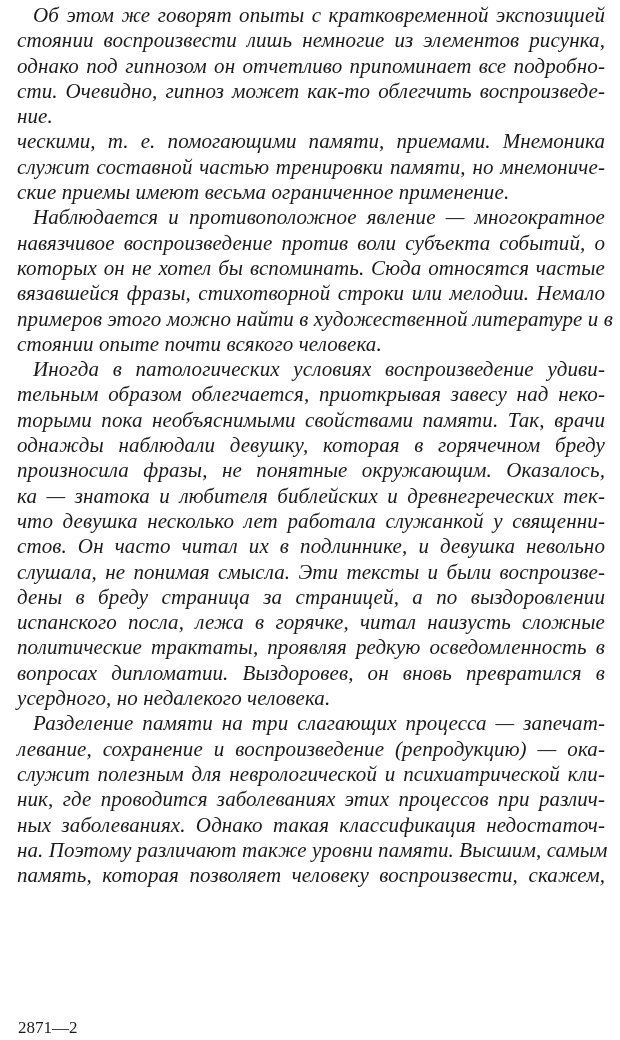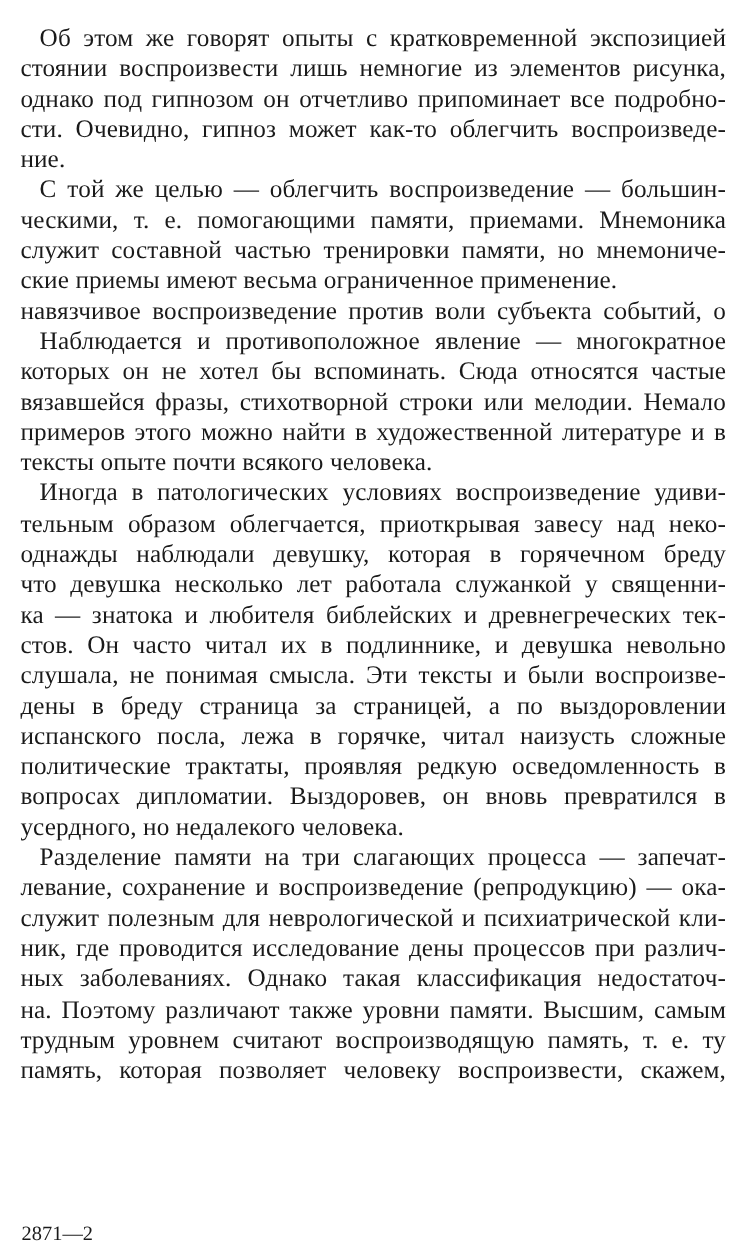--- a/index.html
+++ b/index.html
@@ -2,21 +2,21 @@
 <html><head>
 <meta charset="utf-8">
 <style>
   html, body { margin: 0; padding: 0; }
   body {
     width: 620px; height: 1040px; background: #ffffff; overflow: hidden;
     font-family: "Liberation Serif", "DejaVu Serif", serif;
     color: #1a1a1a;
   }
   .page { position: relative; width: 620px; height: 1040px; }
-  .text { position: absolute; left: 17px; top: 19px; width: 588px; }
+  .text { position: absolute; left: 17px; top: 3px; width: 588px; font-style: italic; }
   .line {
     display: block; height: 25.3px; line-height: 25.3px;
     font-size: 21px; white-space: nowrap;
     text-align: justify; text-align-last: justify;
     letter-spacing: 0.1px;
   }
   .line.last { text-align-last: left; }
   .line.indent { padding-left: 16px; }
   .footer { position: absolute; top: 1017px; left: 18px; width: 588px; height: 22px;
     font-size: 17px; line-height: 22px; padding-left: 27px; }
@@ -29,55 +29,55 @@
 <div class="page">
   <div class="text" id="text">
       <div>
         <span class="line indent">Об этом же говорят опыты с кратковременной экспозицией</span>
         <span class="line">стоянии воспроизвести лишь немногие из элементов рисунка,</span>
         <span class="line">однако под гипнозом он отчетливо припоминает все подробно-</span>
         <span class="line">сти. Очевидно, гипноз может как-то облегчить воспроизведе-</span>
         <span class="line last">ние.</span>
       </div>
       <div>
-        <span class="line indent">С той же целью — облегчить воспроизведение — большин-</span>
         <span class="line">ческими, т. е. помогающими памяти, приемами. Мнемоника</span>
         <span class="line">служит составной частью тренировки памяти, но мнемониче-</span>
         <span class="line last">ские приемы имеют весьма ограниченное применение.</span>
       </div>
       <div>
+        <span class="line indent">Наблюдается и противоположное явление — многократное</span>
         <span class="line">навязчивое воспроизведение против воли субъекта событий, о</span>
-        <span class="line indent">Наблюдается и противоположное явление — многократное</span>
         <span class="line">которых он не хотел бы вспоминать. Сюда относятся частые</span>
         <span class="line">вязавшейся фразы, стихотворной строки или мелодии. Немало</span>
         <span class="line">примеров этого можно найти в художественной литературе и в</span>
-        <span class="line last">тексты опыте почти всякого человека.</span>
+        <span class="line last">стоянии опыте почти всякого человека.</span>
       </div>
       <div>
         <span class="line indent">Иногда в патологических условиях воспроизведение удиви-</span>
         <span class="line">тельным образом облегчается, приоткрывая завесу над неко-</span>
+        <span class="line">торыми пока необъяснимыми свойствами памяти. Так, врачи</span>
         <span class="line">однажды наблюдали девушку, которая в горячечном бреду</span>
+        <span class="line">произносила фразы, не понятные окружающим. Оказалось,</span>
+        <span class="line">ка — знатока и любителя библейских и древнегреческих тек-</span>
         <span class="line">что девушка несколько лет работала служанкой у священни-</span>
-        <span class="line">ка — знатока и любителя библейских и древнегреческих тек-</span>
         <span class="line">стов. Он часто читал их в подлиннике, и девушка невольно</span>
         <span class="line">слушала, не понимая смысла. Эти тексты и были воспроизве-</span>
         <span class="line">дены в бреду страница за страницей, а по выздоровлении</span>
         <span class="line">испанского посла, лежа в горячке, читал наизусть сложные</span>
         <span class="line">политические трактаты, проявляя редкую осведомленность в</span>
         <span class="line">вопросах дипломатии. Выздоровев, он вновь превратился в</span>
         <span class="line last">усердного, но недалекого человека.</span>
       </div>
       <div>
         <span class="line indent">Разделение памяти на три слагающих процесса — запечат-</span>
         <span class="line">левание, сохранение и воспроизведение (репродукцию) — ока-</span>
         <span class="line">служит полезным для неврологической и психиатрической кли-</span>
-        <span class="line">ник, где проводится исследование дены процессов при различ-</span>
+        <span class="line">ник, где проводится заболеваниях этих процессов при различ-</span>
         <span class="line">ных заболеваниях. Однако такая классификация недостаточ-</span>
         <span class="line">на. Поэтому различают также уровни памяти. Высшим, самым</span>
-        <span class="line">трудным уровнем считают воспроизводящую память, т. е. ту</span>
         <span class="line">память, которая позволяет человеку воспроизвести, скажем,</span>
       </div>
     </div>
   <div class="footer">
     <span class="sig">2871—2</span>
     <span class="num">5</span>
   </div>
 </div>
 
 </body></html>

